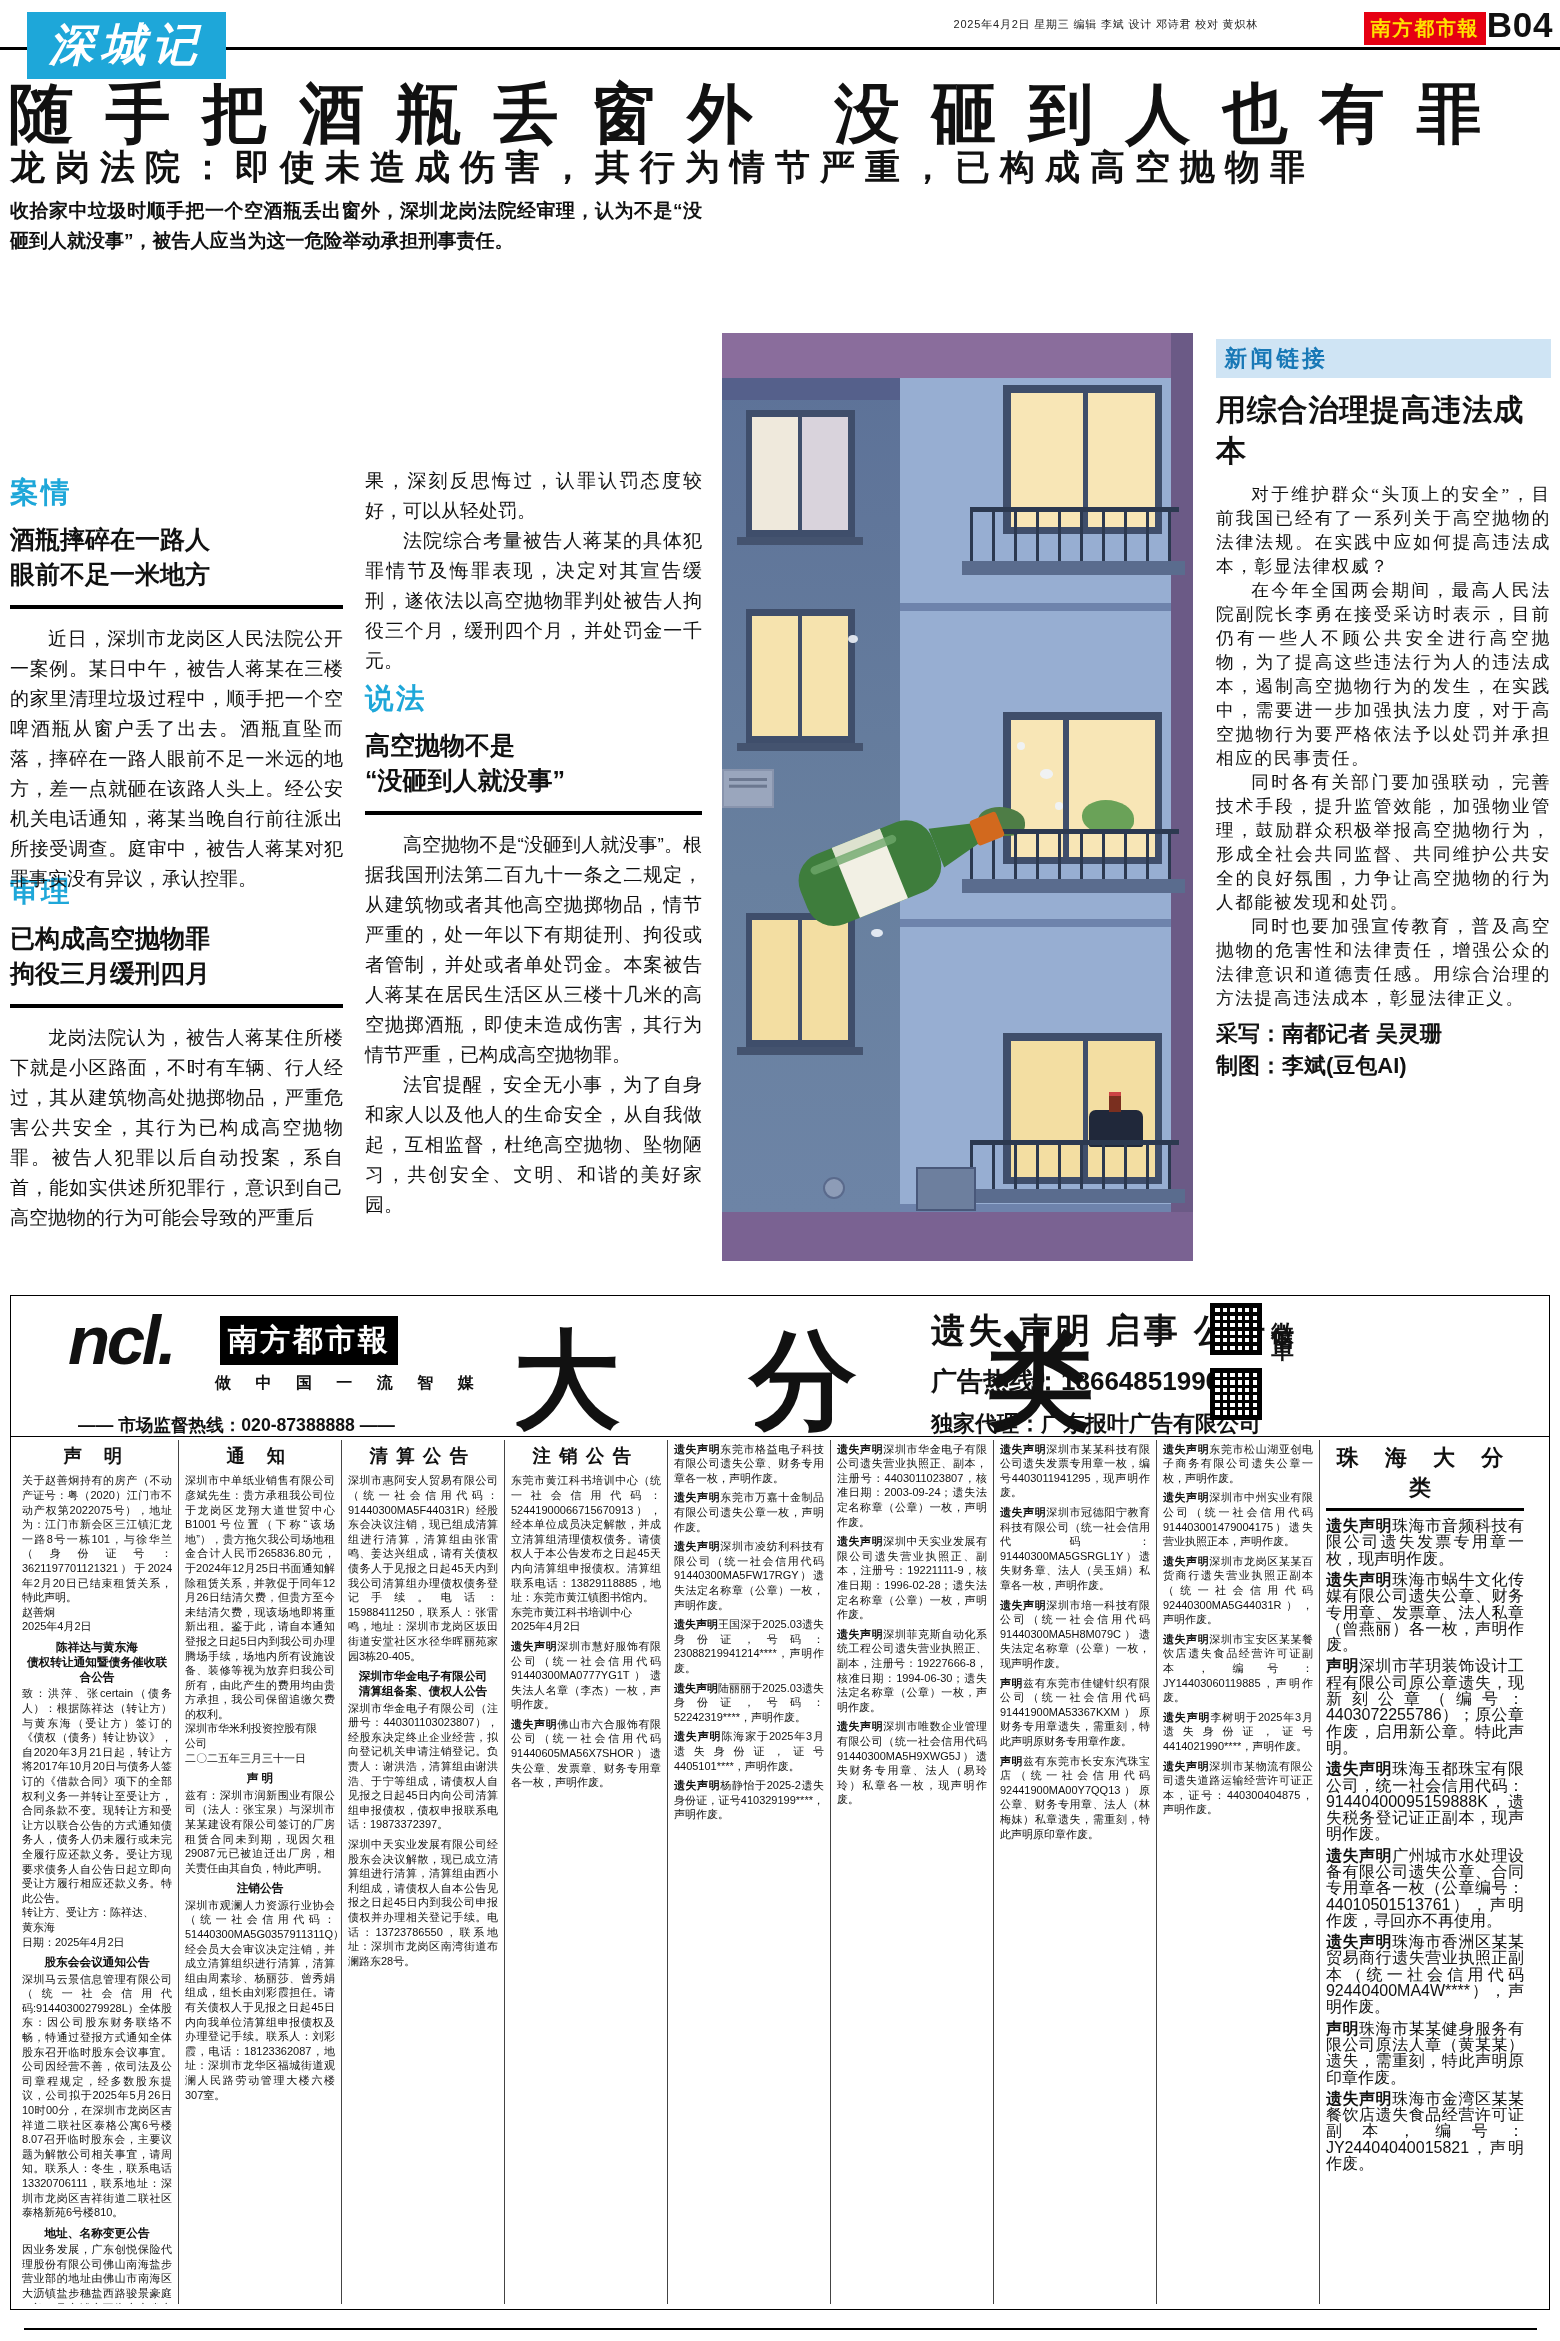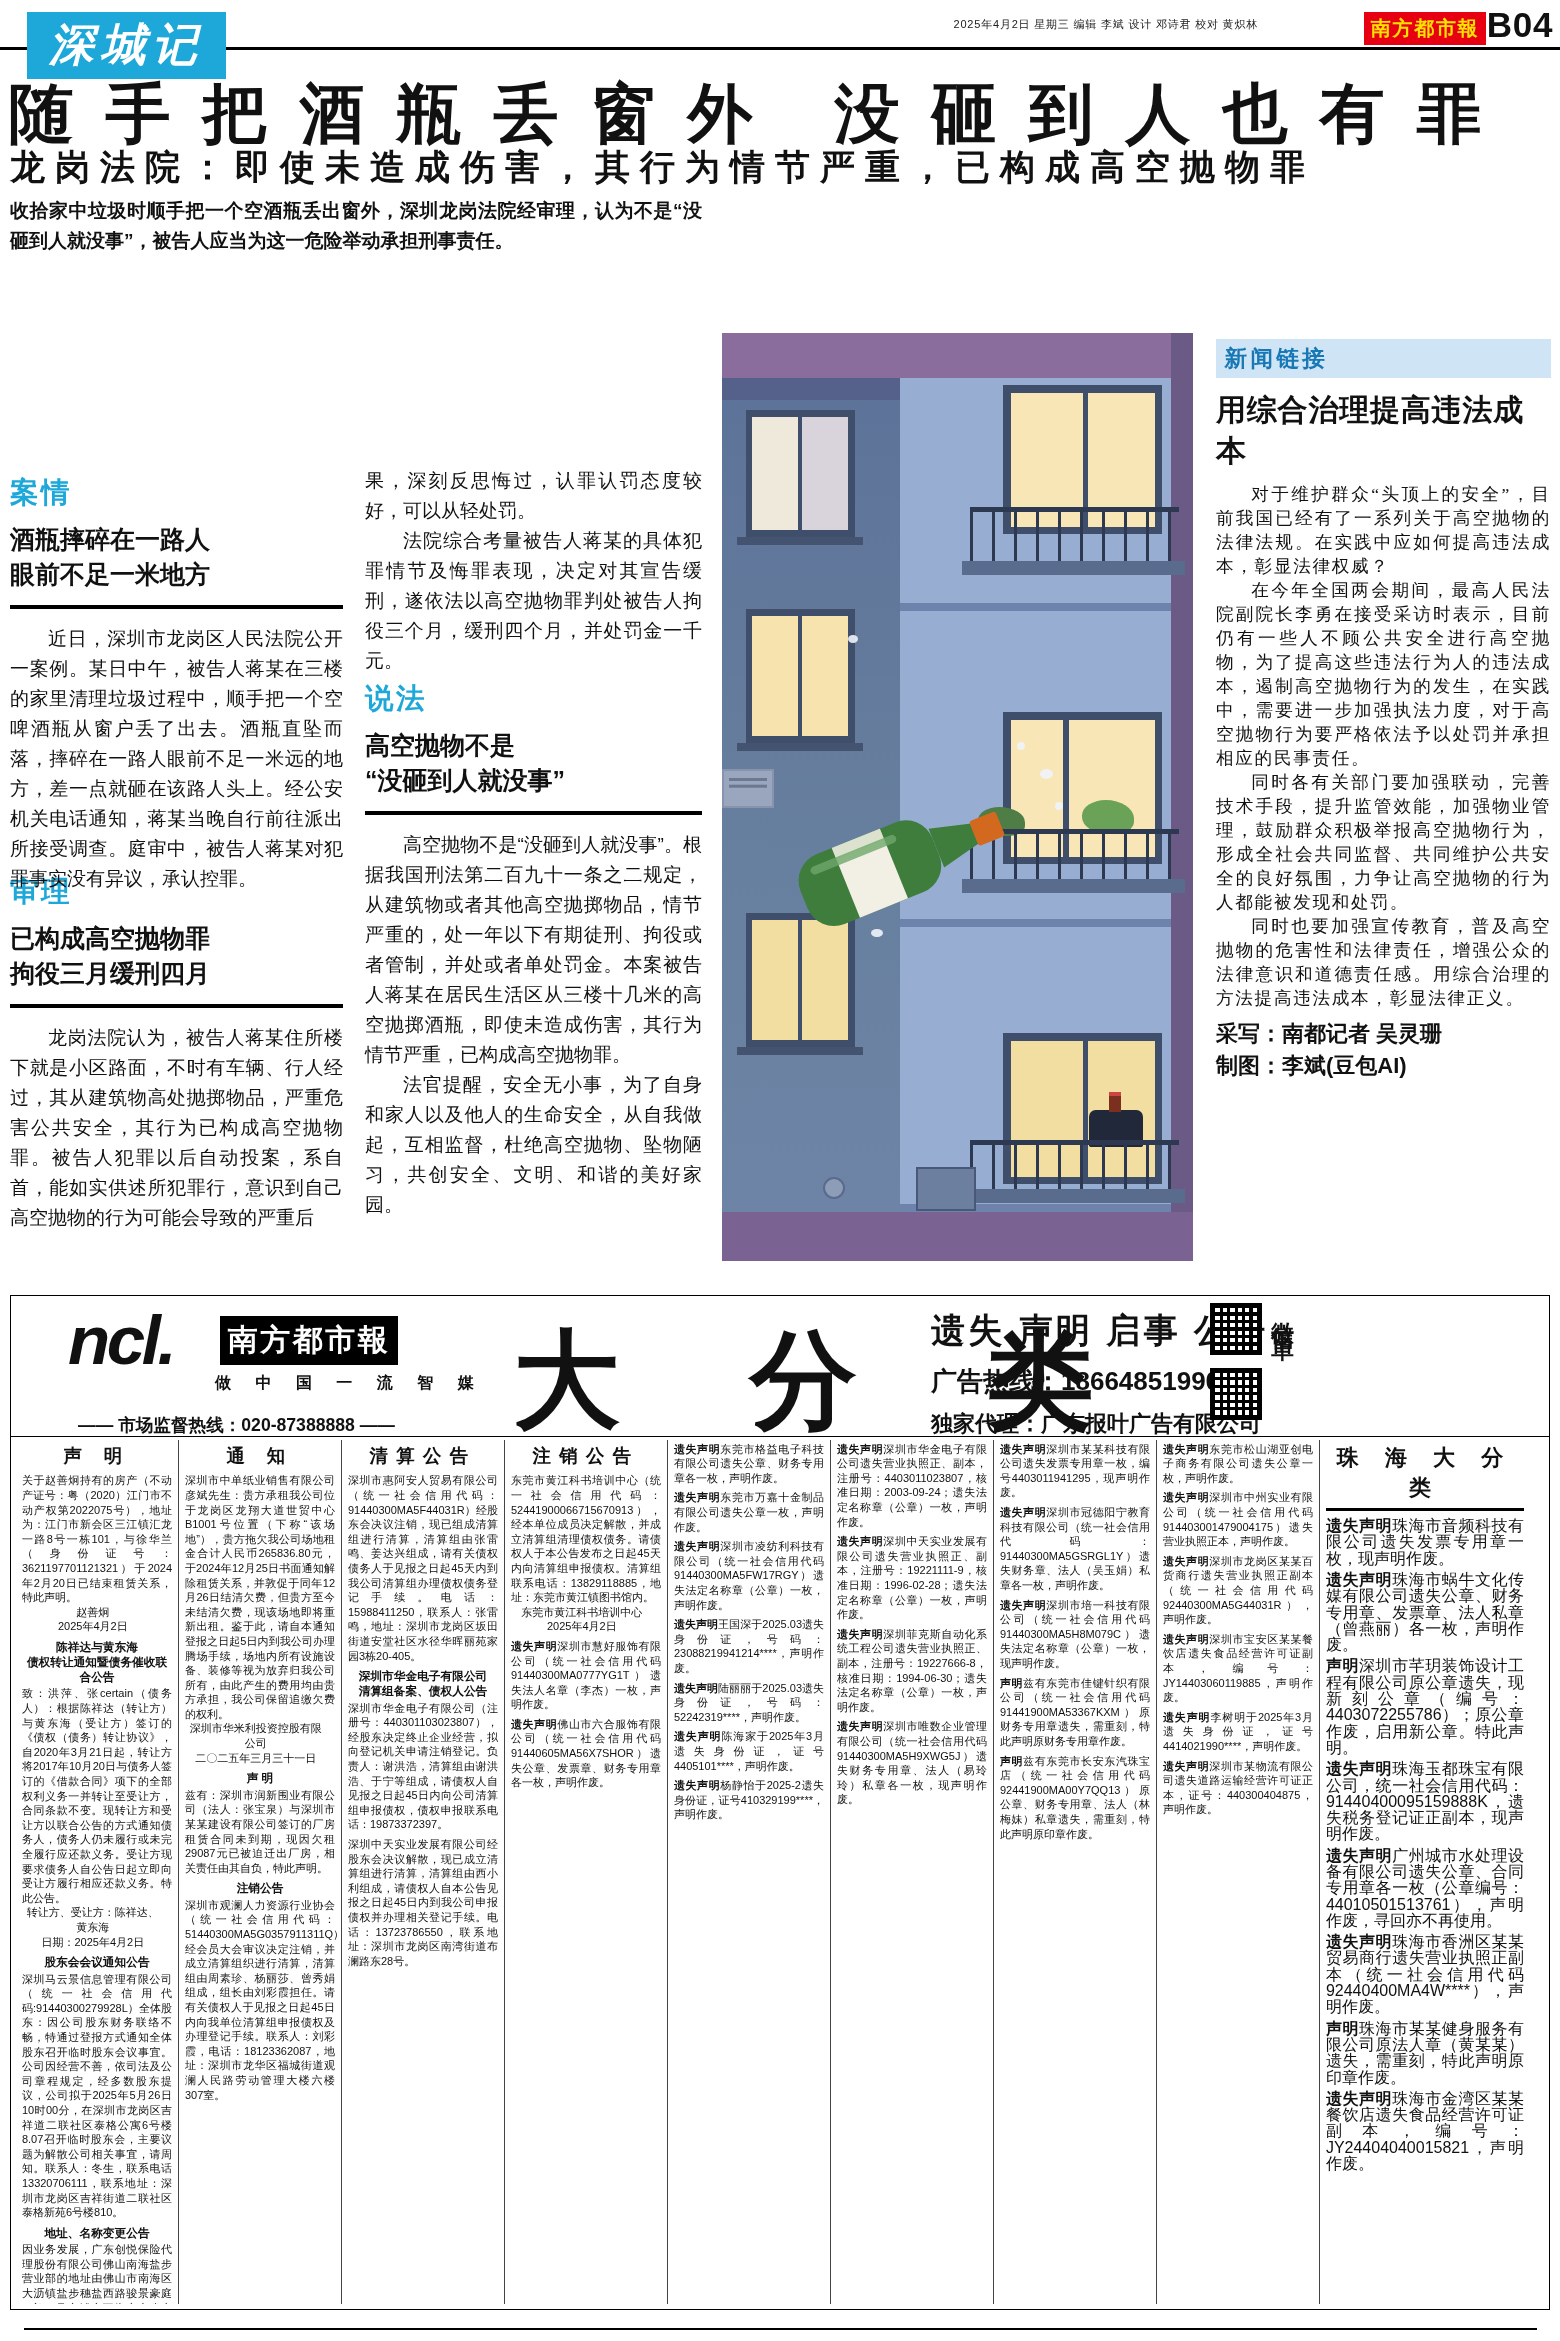--- a/index.html
+++ b/index.html
@@ -99,21 +99,21 @@
   .ads-cols{position:absolute;left:5px;right:5px;top:144px;bottom:5px;display:flex;}
   .ad-col{flex:0 0 163px;padding:1.7px 5.9px 0 5.9px;border-right:0.8px solid #444;overflow:hidden;}
   .ad-col.zh{flex:0 0 210px;border-right:none;}
   .col-h{font-size:18.4px;font-weight:900;text-align:center;letter-spacing:8.4px;margin:1.7px 0 5px;}
   .ad-col.zh .col-h{font-size:22px;letter-spacing:10px;border-bottom:3.4px solid #000;padding-bottom:5px;margin-bottom:6.7px;}
   .ad{margin-bottom:5px;}
   .ad-title{font-size:11.7px;font-weight:900;text-align:center;white-space:pre-line;line-height:15px;margin:2.5px 0;}
   .ad-body{font-size:11px;line-height:14.6px;text-align:justify;}
   .ad-col.zh .ad-body{font-size:16px;line-height:16.3px;}
   .ad-lead{font-weight:900;}
-  .ad-sign{font-size:11px;line-height:14.6px;text-align:center;padding-right:8.4px;}
+  .ad-sign{font-size:11px;line-height:14.6px;text-align:left;padding-right:8.4px;}
   .ad~.ad .ad-body{}
   .bottom-rule{position:absolute;left:23.5px;right:23.5px;top:2328px;height:1.7px;background:#000;}
 </style>
 </head>
 <body>
 
 <div class="page">
 
   <div class="top-rule"></div>
   <div class="kicker">深城记</div>

